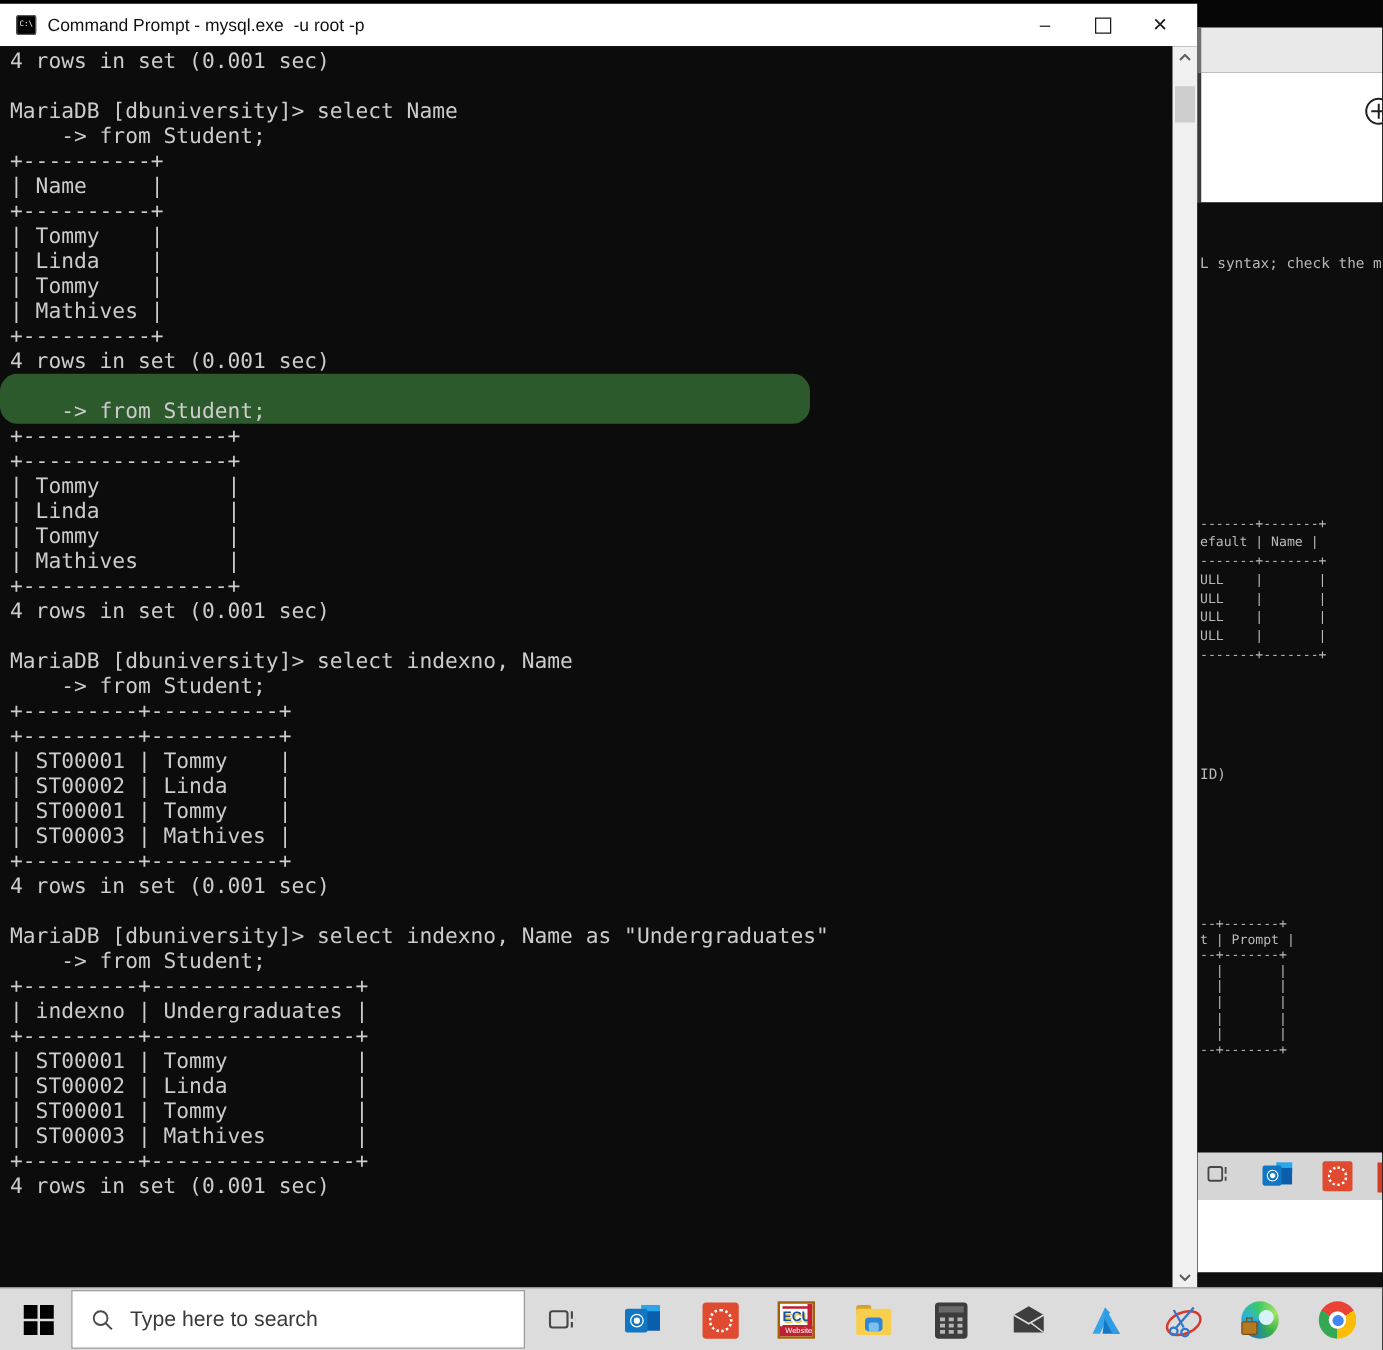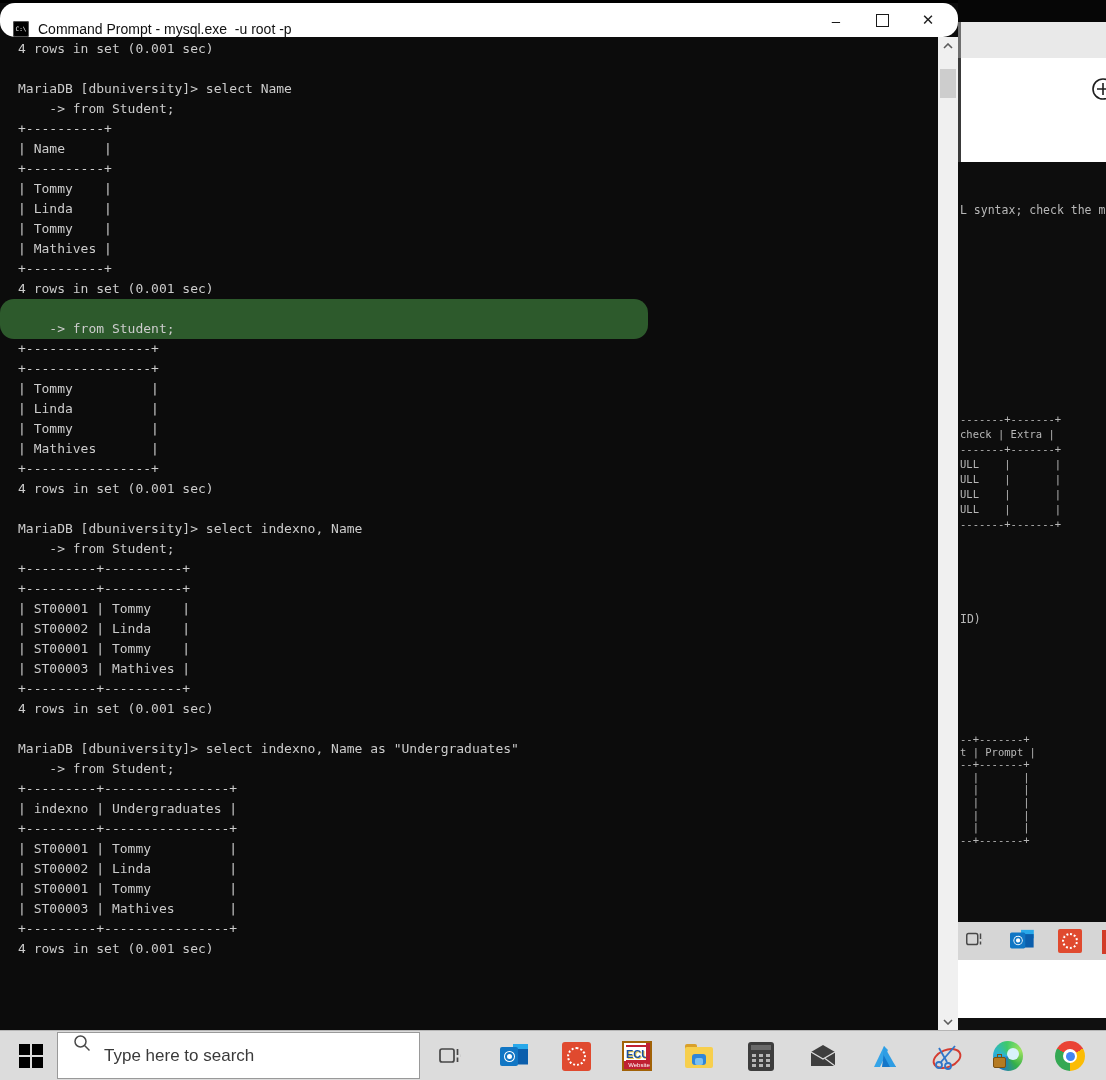--- a/index.html
+++ b/index.html
@@ -5,41 +5,41 @@
   html,body{margin:0;padding:0;}
   body{
     position:relative;width:1106px;height:1080px;overflow:hidden;
     background:#0c0c0c;font-family:"Liberation Sans","DejaVu Sans",sans-serif;
   }
   
   .term-window{position:absolute;left:0;top:0;width:958px;height:1030px;background:#0c0c0c;}
   .term-topborder{position:absolute;left:0;top:0;width:958px;height:3px;background:#000;}
   .term-titlebar{
     position:absolute;left:0;top:3px;width:958px;height:34px;background:#ffffff;
-    display:flex;align-items:flex-end;border-radius:15px;
+    display:flex;align-items:center;
   }
   .cmd-ico{
     width:16px;height:16px;margin-left:13px;background:#000;border-radius:2px;
     color:#fff;font-size:6px;line-height:16px;text-align:center;
     font-family:"DejaVu Sans Mono",monospace;box-shadow:inset 0 0 0 1px #555;
     flex:0 0 auto;
   }
   .term-title{margin-left:9px;font-size:14px;color:#111;white-space:pre;}
   .term-controls{position:absolute;right:7px;top:0;height:34px;display:flex;}
   .tc-btn{width:46px;height:34px;display:flex;align-items:center;justify-content:center;color:#1a1a1a;font-size:15px;}
   .tc-max-box{width:11px;height:11px;border:1.2px solid #1a1a1a;}
   
   .term-body{
     position:absolute;left:0;top:37px;width:938px;height:993px;background:#0c0c0c;
     padding-top:2px;box-sizing:border-box;overflow:hidden;
   }
   .tline{
-    height:20px;line-height:20px;white-space:pre;padding-left:18px;
+    height:20px;line-height:20px;white-space:pre;padding-left:8px;
     font-family:"DejaVu Sans Mono","Liberation Mono",monospace;
-    font-size:13px;color:#cccccc;
+    font-size:17px;color:#cccccc;
   }
   .hl-block{width:648px;border-radius:14px;background:#2d5a2c;}
   
   .scrollbar{position:absolute;right:0;top:37px;width:20px;height:993px;background:#f0f0f0;}
   .sb-arrow{position:absolute;left:0;width:20px;height:17px;display:flex;align-items:center;justify-content:center;}
   .sb-up{top:0;} .sb-down{bottom:0;}
   .sb-thumb{position:absolute;left:2px;top:32px;width:16px;height:29px;background:#cdcdcd;}
   
   .bg-window{position:absolute;left:958px;top:0;width:148px;height:1030px;background:#0c0c0c;overflow:hidden;}
   .bw-titlebar{position:absolute;left:0;top:0;width:148px;height:22px;background:#060606;}
@@ -63,21 +63,21 @@
   .mini-ico{position:absolute;top:7px;}
   .mini-red{position:absolute;right:0;top:8px;width:4px;height:24px;background:#d23c28;}
   
   .taskbar{
     position:absolute;left:0;top:1030px;width:1106px;height:50px;
     background:#dcdcdc;border-top:1px solid #b5b5b5;box-sizing:border-box;
   }
   .tb-slot{position:absolute;top:0;width:48px;height:50px;display:flex;align-items:center;justify-content:center;}
   .searchbox{
     position:absolute;left:57px;top:1px;width:363px;height:47px;background:#ffffff;
-    border:1px solid #999;box-sizing:border-box;display:flex;
+    border:1px solid #999;box-sizing:border-box;display:flex;align-items:center;
   }
   .searchbox svg{margin-left:14px;flex:0 0 auto;}
   .search-input{
     border:none;outline:none;flex:1;margin-left:10px;font-size:17px;color:#3a3a3a;
     font-family:"Liberation Sans","DejaVu Sans",sans-serif;background:transparent;
   }
   .search-input::placeholder{color:#3a3a3a;opacity:1;}
   
   .icon-start{width:24px;height:24px;display:grid;grid-template-columns:11px 11px;grid-template-rows:11px 11px;gap:2px;}
   .icon-start div{background:#000;}
@@ -219,21 +219,21 @@
       <svg width="26" height="26" viewBox="0 0 26 26">
         <circle cx="13" cy="13" r="10" fill="none" stroke="#1f1f1f" stroke-width="1.6"></circle>
         <path d="M13 7 V19 M7 13 H19" stroke="#1f1f1f" stroke-width="1.6"></path>
       </svg>
     </div>
   </div>
   <div class="bw-dark">
     <div class="bw-frag bw-error">L syntax; check the ma</div>
     <div class="bw-frag bw-table1">
       
-    <div class="bw-line">-------+-------+</div><div class="bw-line">check | Extra |</div><div class="bw-line">-------+-------+</div><div class="bw-line">ULL    |       |</div><div class="bw-line">ULL    |       |</div><div class="bw-line">ULL    |       |</div><div class="bw-line">ULL    |       |</div><div class="bw-line">-------+-------+</div></div>
+    <div class="bw-line">-------+-------+</div><div class="bw-line">efault | Name |</div><div class="bw-line">-------+-------+</div><div class="bw-line">ULL    |       |</div><div class="bw-line">ULL    |       |</div><div class="bw-line">ULL    |       |</div><div class="bw-line">ULL    |       |</div><div class="bw-line">-------+-------+</div></div>
     <div class="bw-frag bw-id">ID)</div>
     <div class="bw-frag bw-table2">
       
     <div class="bw-line">--+-------+</div><div class="bw-line">t | Prompt |</div><div class="bw-line">--+-------+</div><div class="bw-line">  |       |</div><div class="bw-line">  |       |</div><div class="bw-line">  |       |</div><div class="bw-line">  |       |</div><div class="bw-line">  |       |</div><div class="bw-line">--+-------+</div></div>
   </div>
   <div class="bw-minibar">
     <div class="mini-ico" style="left:6px;">
       <svg class="mini-tv" width="22" height="22" viewBox="0 0 24 24">
         <rect x="3" y="5" width="12" height="12" rx="2" fill="none" stroke-width="1.6"></rect>
         <path d="M18 5 V11 M18 13.5 V17" fill="none" stroke-width="1.6"></path>

